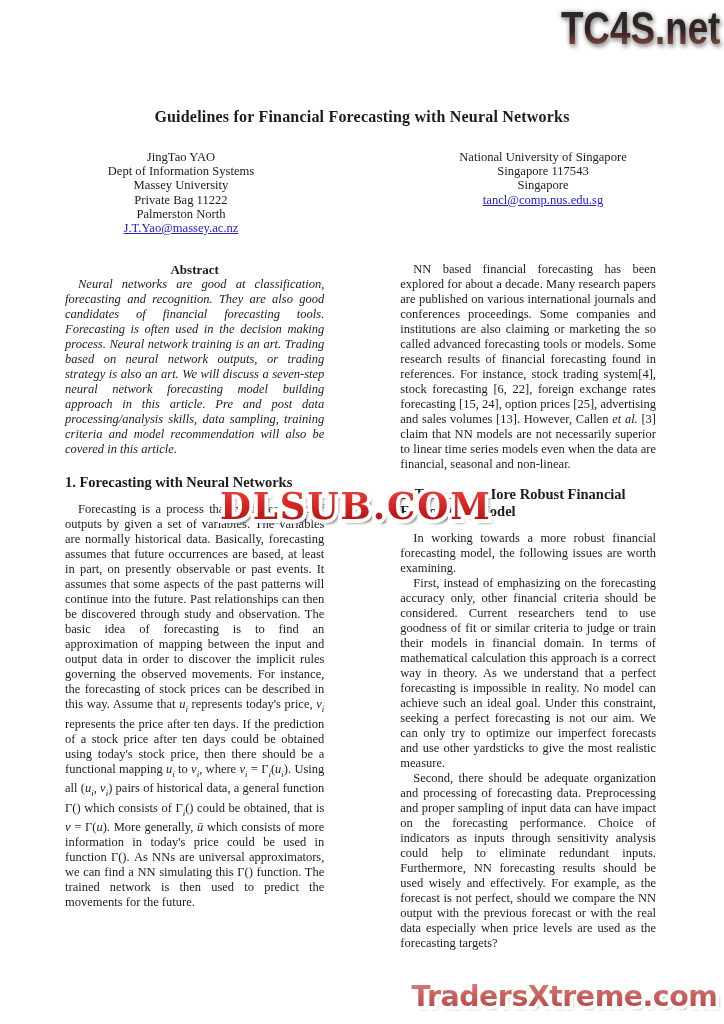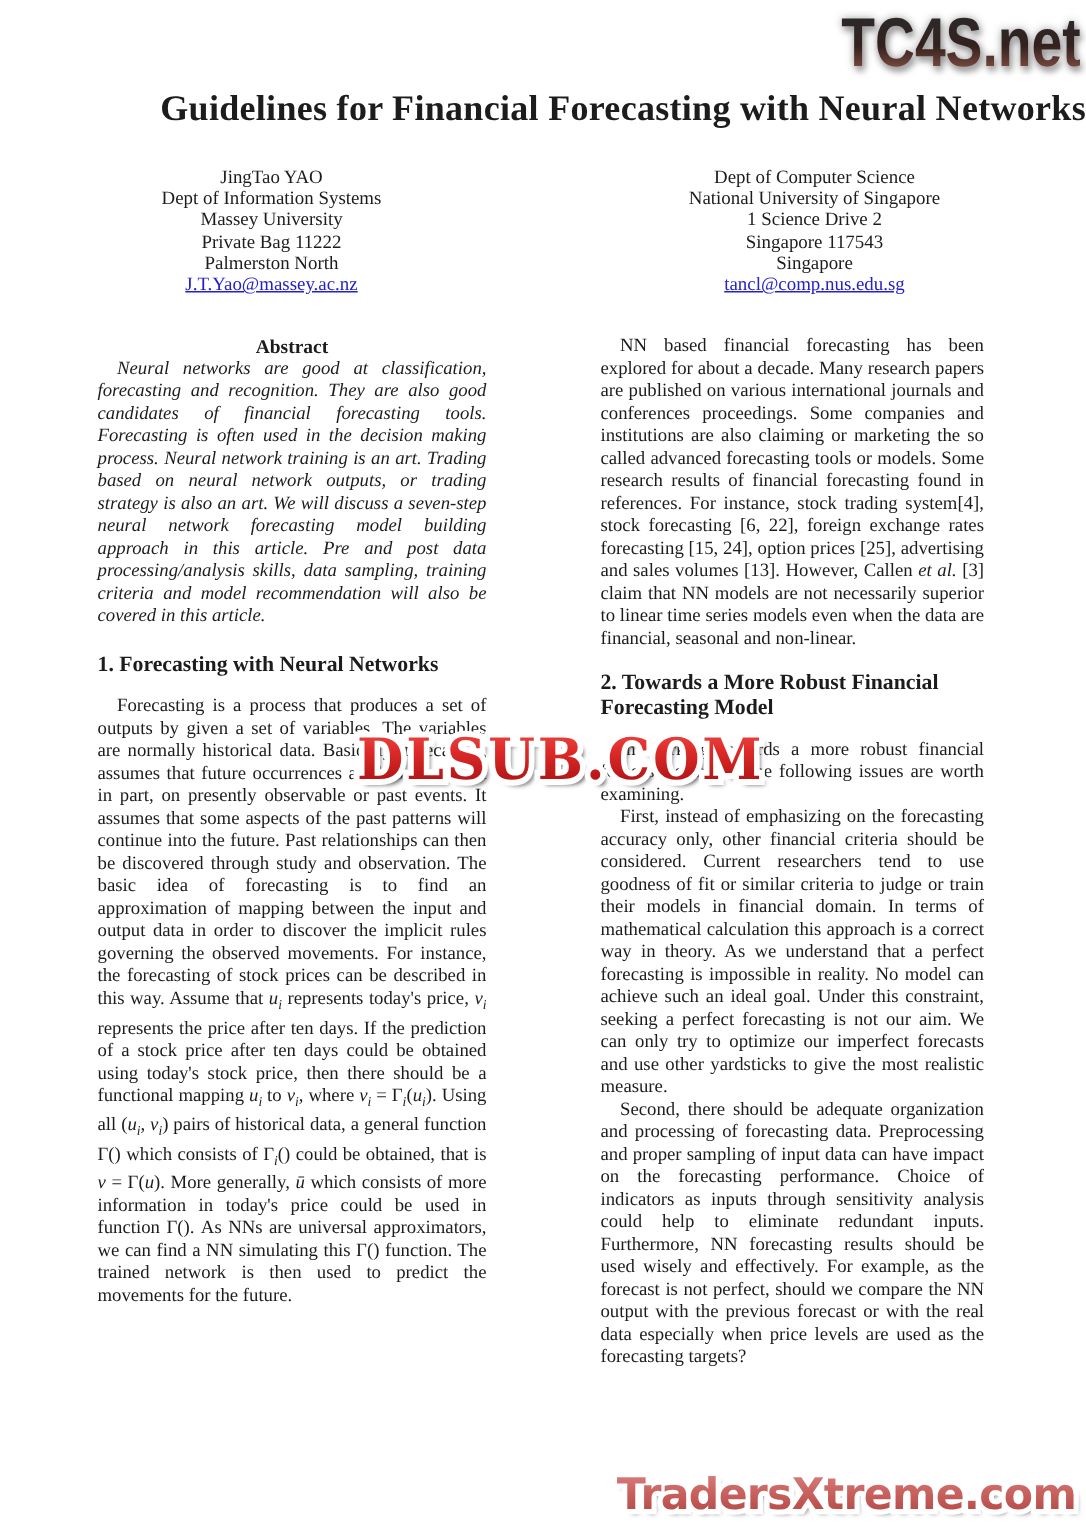--- a/index.html
+++ b/index.html
@@ -8,23 +8,23 @@
     background: #ffffff;
     position: relative;
     overflow: hidden;
     font-family: "Liberation Serif", serif;
     color: #1c1c1c;
   }
 
   
   .page-title {
     margin: 0;
-    padding-top: 60px;
-    text-align: right;
-    font-size: 24px;
+    padding-top: 108px;
+    text-align: center;
+    font-size: 16px;
     font-weight: bold;
     letter-spacing: .2px;
   }
   .authors {
     display: flex;
     margin-top: 24px;
   }
   .author {
     flex: 1;
     text-align: center;
@@ -95,21 +95,21 @@
   @supports ((-webkit-background-clip: text) or (background-clip: text)) {
     .wm-top .front {
       background: linear-gradient(180deg, #2a2a2a 15%, #33211e 55%, #7c4b41 85%, #98655a 100%);
       -webkit-background-clip: text;
       background-clip: text;
       color: transparent;
     }
   }
 
   
-  .wm-mid { top: 484px; left: 238px; }
+  .wm-mid { top: 484px; left: 220px; }
   .wm-mid .stack {
     font-family: "DejaVu Serif", serif;
     font-weight: bold;
     font-size: 38px;
     line-height: 44px;
     letter-spacing: 2px;
     transform: scaleX(0.94);
     transform-origin: 0 0;
   }
   .wm-mid .back {
@@ -159,23 +159,21 @@
 <div class="authors">
   <div class="author">
     <div>JingTao YAO</div>
     <div>Dept of Information Systems</div>
     <div>Massey University</div>
     <div>Private Bag 11222</div>
     <div>Palmerston North</div>
     <div class="email"><a href="#">J.T.Yao@massey.ac.nz</a></div>
   </div>
   <div class="author">
-    <div>Dept of Computer Science</div>
     <div>National University of Singapore</div>
-    <div>1 Science Drive 2</div>
     <div>Singapore 117543</div>
     <div>Singapore</div>
     <div class="email"><a href="#">tancl@comp.nus.edu.sg</a></div>
   </div>
 </div>
 
 <div class="columns">
   <div class="col col-left">
     <div class="abstract">
       <div class="abstract-heading">Abstract</div>

